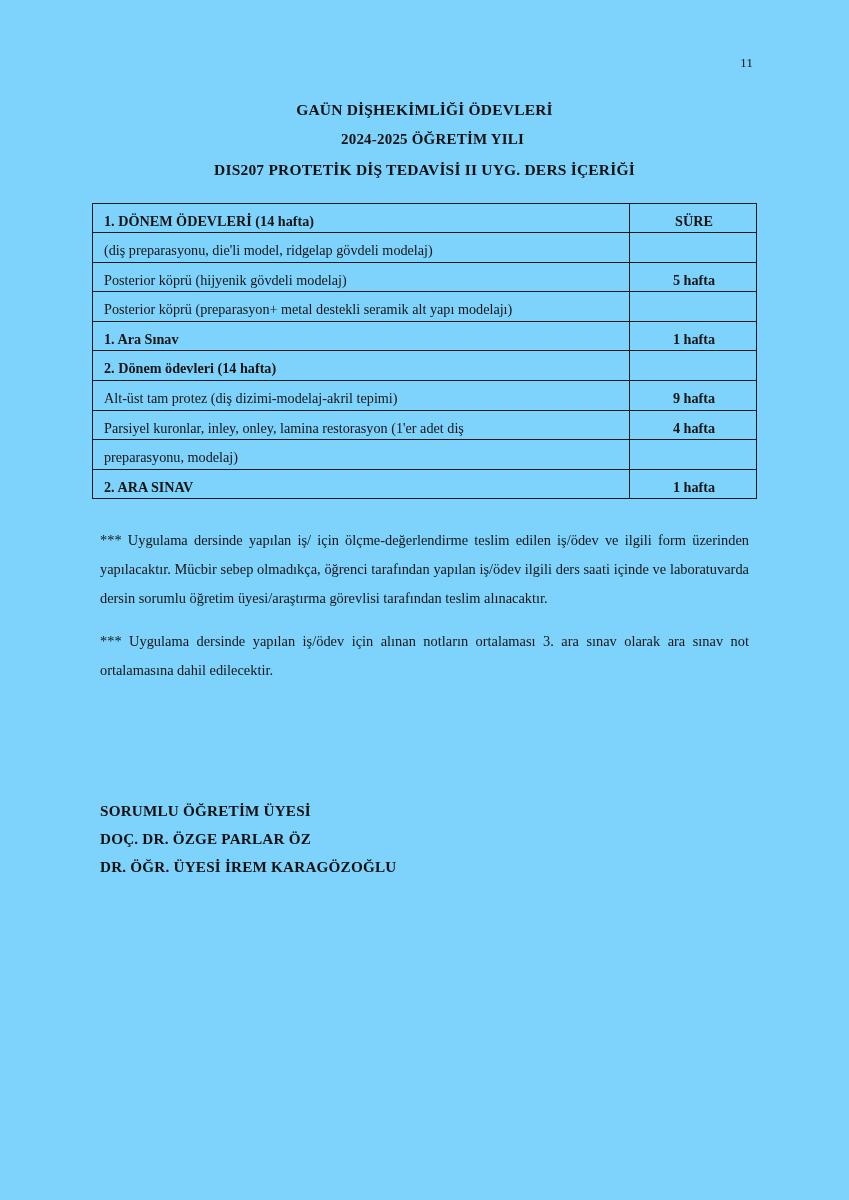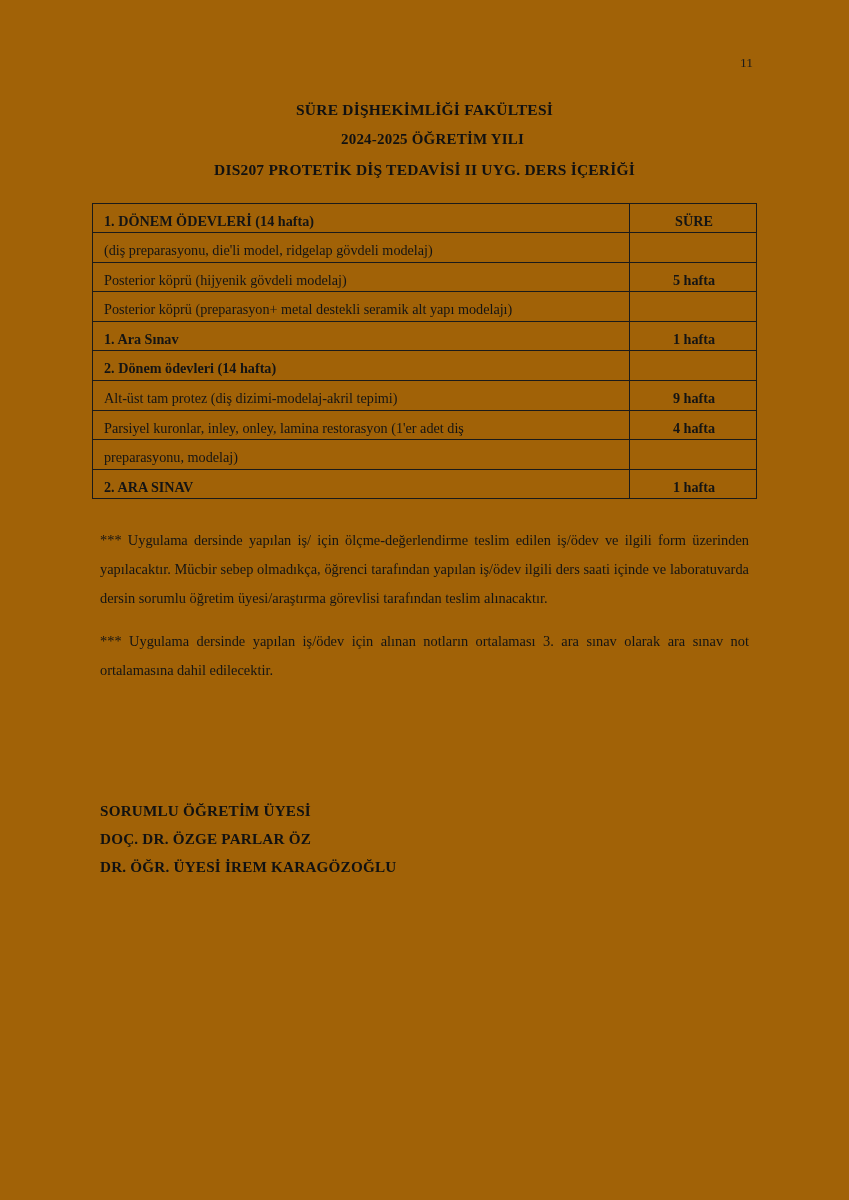--- a/index.html
+++ b/index.html
@@ -7,21 +7,21 @@
     padding: 0;
     background: #f0f0f0;
   }
   body {
     font-family: "Liberation Serif", serif;
   }
   .page {
     position: relative;
     width: 849px;
     height: 1200px;
-    background: #a16207;
+    background: #7dd3fc;
     margin: 0 auto;
     overflow: hidden;
     box-sizing: border-box;
   }
   .page-number {
     position: absolute;
     top: 55px;
     right: 96px;
     font-size: 13.5px;
     color: #1b1b1b;
@@ -91,21 +91,21 @@
   }
 </style>
 </head>
 <body>
 
 <div class="page">
 
   <div class="page-number">11</div>
 
   <div class="titles">
-    <div class="title-line l1">SÜRE DİŞHEKİMLİĞİ FAKÜLTESİ</div>
+    <div class="title-line l1">GAÜN DİŞHEKİMLİĞİ ÖDEVLERİ</div>
     <div class="title-line l2">2024-2025 ÖĞRETİM YILI</div>
     <div class="title-line l3">DIS207 PROTETİK DİŞ TEDAVİSİ II UYG. DERS İÇERİĞİ</div>
   </div>
 
   <table class="content-table">
     <tbody>
       <tr>
         <td class="col-desc bold">1. DÖNEM ÖDEVLERİ (14 hafta)</td>
         <td class="col-dur">SÜRE</td>
       </tr>

